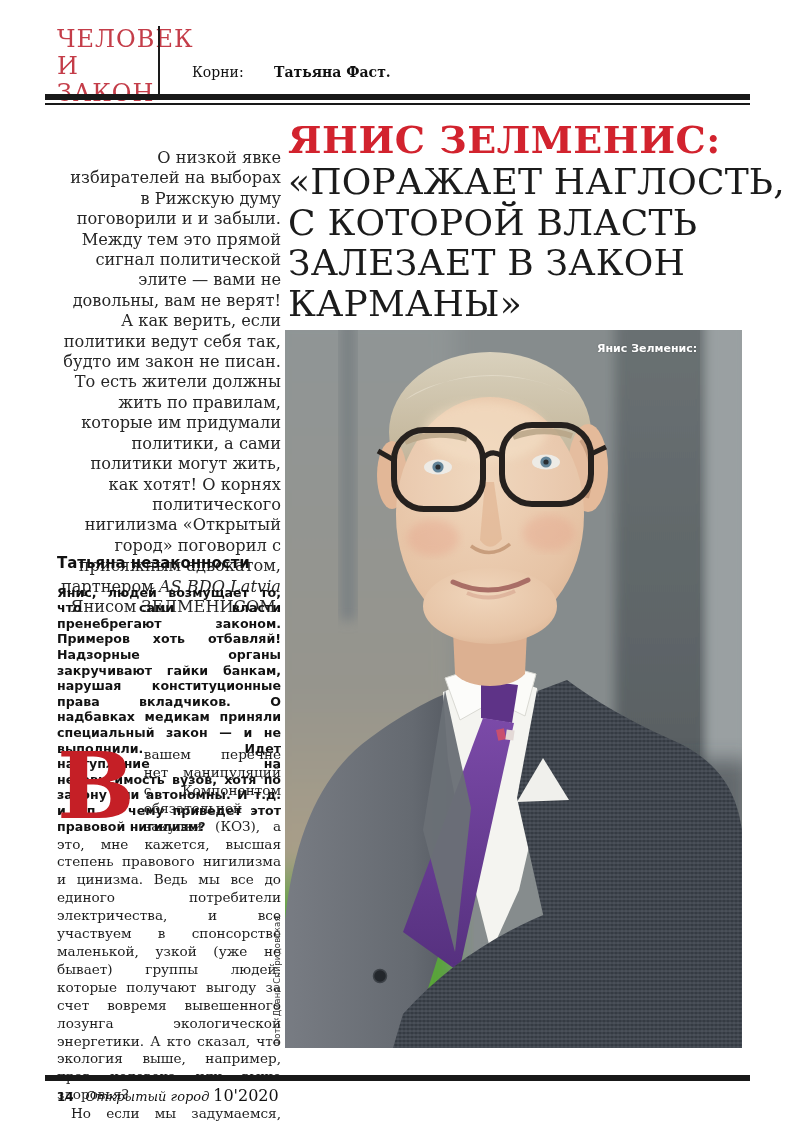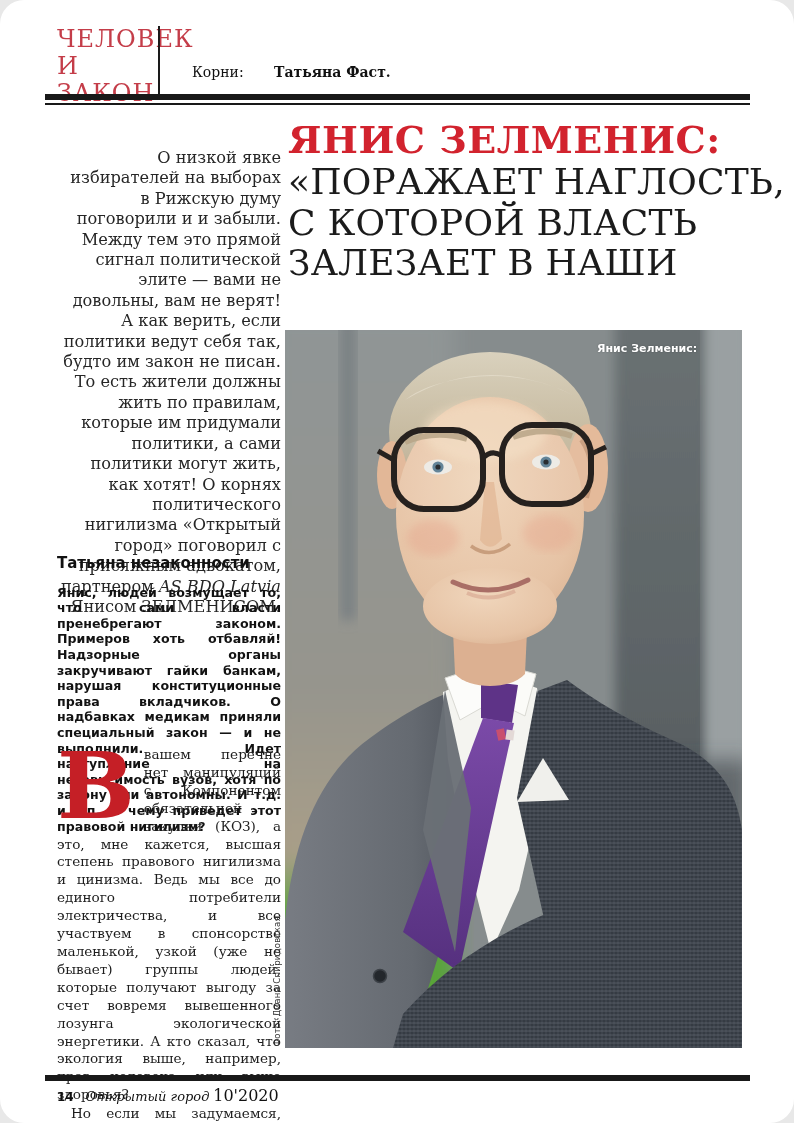--- a/index.html
+++ b/index.html
@@ -1,19 +1,19 @@
 <!DOCTYPE html>
 <html><head>
 <meta charset="utf-8">
 <style>
   html,body{margin:0;padding:0;background:#e8e8e8;}
   .page{
     position:relative; width:794px; height:1123px; margin:0 auto;
     background:#ffffff; overflow:hidden;
-    font-family:"DejaVu Serif","Liberation Serif",serif; color:#1c1c1c;border-radius:24px;
+    font-family:"DejaVu Serif","Liberation Serif",serif; color:#1c1c1c;
   }
   
   .rubric{
     position:absolute; left:57px; top:26px; width:100px;
     font-family:"DejaVu Serif","Liberation Serif",serif;
     font-size:24px; line-height:27px; letter-spacing:1px;
     color:#c43d49; font-weight:400;
   }
   .header-vline{position:absolute; left:158px; top:26px; width:2px; height:69px; background:#1a1a1a;}
   .byline{
@@ -113,21 +113,22 @@
       <p class="answer"><span class="dropcap">В</span><span>вашем перечне нет манипуляций с Компонентом обязательной закупки (КОЗ), а это, мне кажется, высшая степень правового нигилизма и цинизма. Ведь мы все до единого потребители электричества, и все участвуем в спонсорстве маленькой, узкой (уже не бывает) группы людей, которые получают выгоду за счет вовремя вывешенного лозунга экологической энергетики. А кто сказал, что экология выше, например, прав человека или выше здоровья?</span></p>
       <p class="answer">Но если мы задумаемся, почему это стало возможно, нам придется вернуться в недавнюю историю. Корни вселатвийского нигилизма восходят к началу нашей независимости.</p>
     </div>
   </div>
 
   <div class="right-col">
     <div class="headline">
       <div class="headline-red">ЯНИС ЗЕЛМЕНИС:</div>
       <div class="headline-black">«ПОРАЖАЕТ НАГЛОСТЬ,</div>
       <div class="headline-black">С КОТОРОЙ ВЛАСТЬ</div>
-      <div class="headline-black">ЗАЛЕЗАЕТ В НАШИ</div>
+      <div class="headline-black">ЗАЛЕЗАЕТ В ЗАКОН</div>
+      <div class="headline-black">КАРМАНЫ»</div>
     </div>
 
     <figure class="photo" style="margin:0">
       <svg width="457" height="718" viewBox="0 0 457 718">
         <defs>
           <filter id="b6">
               <feGaussianBlur stdDeviation="6"></feGaussianBlur>
             </filter>
           <filter id="b10">
               <feGaussianBlur stdDeviation="10"></feGaussianBlur>

